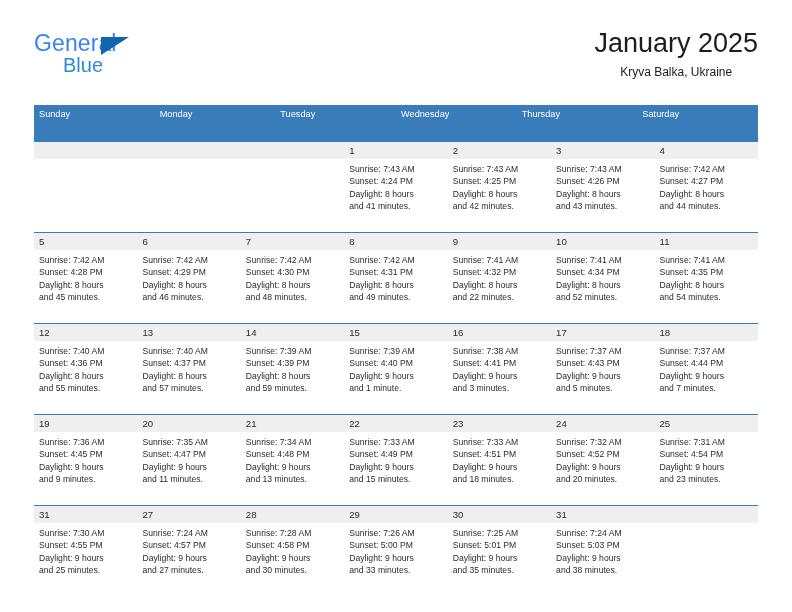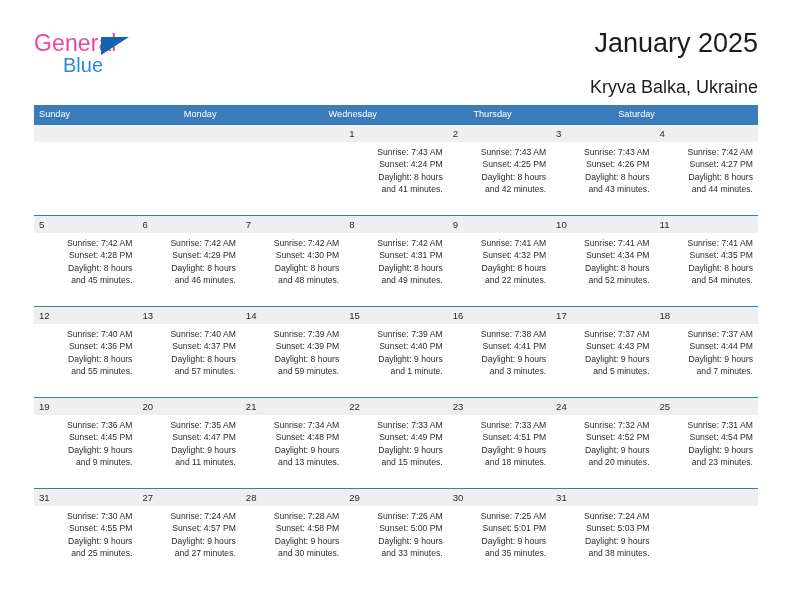--- a/index.html
+++ b/index.html
@@ -33,21 +33,21 @@
     left: 0;
     top: 0;
     width: 300px;
     height: 58px;
   }
   .logo-general {
     position: absolute;
     left: 0;
     top: 2px;
     font-size: 23px;
-    color: #ec4899;
+    color: #3b82f6;
     letter-spacing: 0.1px;
     line-height: 1;
   }
   .logo-tri {
     position: absolute;
     left: 67px;
     top: 7px;
     width: 0;
     height: 0;
     border-left: 28px solid #1165ad;
@@ -59,50 +59,50 @@
     top: 25px;
     font-size: 20px;
     color: #2f88d8;
     line-height: 1;
   }
 
   .title-block {
     position: absolute;
     right: 0;
     top: -2px;
-    text-align: right;
+    text-align: center;
   }
   .cal-title {
     font-size: 27px;
     color: #1d1d1d;
     line-height: 1.18;
     font-weight: normal;
     margin: 0;
     white-space: nowrap;
   }
   .cal-location {
-    font-size: 18px;
+    font-size: 12px;
     color: #1d1d1d;
-    margin: 18px 0 0 0;
+    margin: 6px 0 0 0;
     line-height: 1.1;
     white-space: nowrap;
   }
 
   
   .calendar {
     position: absolute;
     left: 34px;
     top: 105px;
     width: 724px;
   }
   .weekday-header {
     display: flex;
     width: 100%;
     background: #3a7cb9;
-    height: 19px;
+    height: 36px;
   }
   .weekday-header .wd {
     flex: 1 1 0;
     color: #ffffff;
     font-size: 9.2px;
     line-height: 19px;
     padding-left: 5px;
     white-space: nowrap;
     overflow: hidden;
   }
@@ -132,21 +132,20 @@
   .week-body {
     display: flex;
     width: 100%;
     height: 73px;
     background: #ffffff;
   }
   .week-body .cell {
     flex: 1 1 0;
     padding: 4px 5px 0 5px;
     overflow: hidden;
-    text-align: right;
   }
   .cell .ln {
     font-size: 8.6px;
     color: #2c2c2c;
     line-height: 12.3px;
     white-space: nowrap;
   }
 </style>
 </head>
 <body>
@@ -166,20 +165,21 @@
       <p class="cal-location">Kryva Balka, Ukraine</p>
     </div>
 
   </div>
 
   <div class="calendar">
 
     <div class="weekday-header">
       <div class="wd">Sunday</div>
       <div class="wd">Monday</div>
+      <div class="wd">Tuesday</div>
       <div class="wd">Wednesday</div>
       <div class="wd">Thursday</div>
       <div class="wd">Saturday</div>
     </div>
 
     <div class="week">
       <div class="week-numbers">
         <div class="daynum"></div>
         <div class="daynum"></div>
         <div class="daynum"></div>

